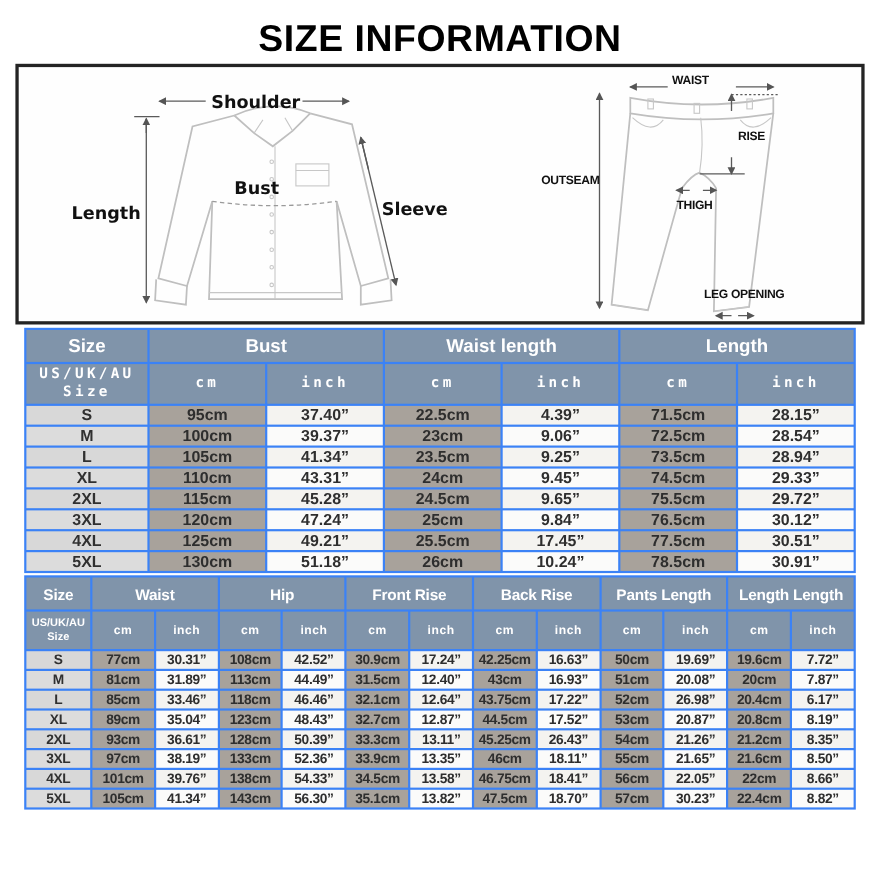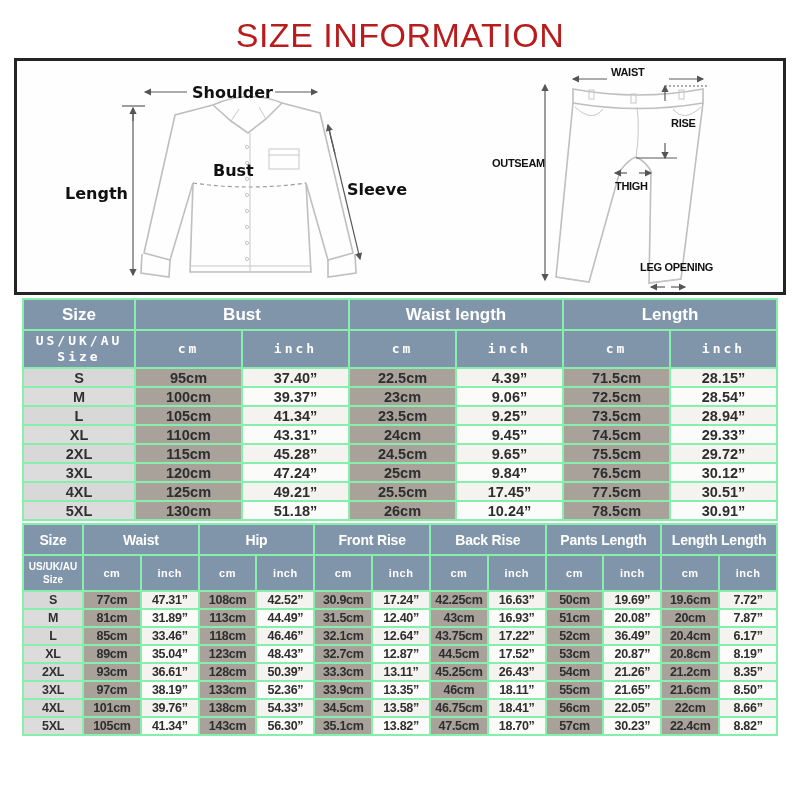--- a/index.html
+++ b/index.html
@@ -1,42 +1,42 @@
 <!DOCTYPE html>
 <html><head>
 <meta charset="utf-8">
 <style>
   * { margin:0; padding:0; box-sizing:border-box; }
   html,body { width:800px; height:800px; background:#fff; overflow:hidden;
               font-family:"Liberation Sans", sans-serif; }
   .page { width:800px; height:800px; position:relative; }
 
   
-  .title { text-align:center; padding-top:16px; font-size:34px; font-weight:normal;
-           color:#b91c1c; letter-spacing:0.5px; height:56px; }
+  .title { text-align:center; padding-top:16px; font-size:34px; font-weight:bold;
+           color:#000000; letter-spacing:0.5px; height:56px; }
 
   
   .diagram-box { position:relative; margin:2px 14px 0 14px; height:237px;
                  border:3px solid #242424; background:#fefefe; }
   .diagram-box svg { position:absolute; left:0; top:0; }
   .garment { fill:none; stroke:#bfbfbf; stroke-width:1.6; }
   .garment-thin { fill:none; stroke:#c7c7c7; stroke-width:1; }
   .dim { fill:none; stroke:#5a5a5a; stroke-width:1.2; }
   .dim-dash { fill:none; stroke:#9a9a9a; stroke-width:1.2; stroke-dasharray:4 3; }
   .lbl-shirt { font-family:"DejaVu Sans", sans-serif; font-size:16px; font-weight:bold; fill:#111; }
   .lbl-pants { font-family:"Liberation Sans", sans-serif; font-size:11px; font-weight:bold; fill:#111; letter-spacing:-0.3px; }
 
   
   .note { height:28px; overflow:hidden; margin-top:3px; }
   .note span { display:inline-block; white-space:nowrap; transform:scaleX(0.80);
                transform-origin:0 50%; font-size:22.5px; color:#000; padding-left:3px; }
 
   
   table { border-collapse:separate; border-spacing:2.5px; table-layout:fixed;
-          margin:0 auto; width:756px; background:#86efac; }
+          margin:0 auto; width:756px; background:#3b82f6; }
   th, td { text-align:center; vertical-align:middle; overflow:hidden; white-space:nowrap; }
   .gh  { background:#8094aa; color:#fff; }
   .uh  { background:#8094aa; color:#fff; white-space:pre-line; }
   .size-cell { background:#d8d8d8; color:#303030; }
   .cm-cell   { background:#a8a29b; color:#2e2e2e; }
   .inch-cell { background:#f4f3f0; color:#2e2e2e; }
   tbody tr:nth-child(even) .inch-cell { background:#fbfbfa; }
   tbody tr:nth-child(even) .size-cell { background:#dcdcdc; }
 
   
@@ -305,21 +305,21 @@
         <th class="uh">cm</th>
         <th class="uh">inch</th>
         <th class="uh">cm</th>
         <th class="uh">inch</th>
       </tr>
     </thead>
     <tbody>
         <tr>
           <td class="size-cell">S</td>
           <td class="cm-cell">77cm</td>
-          <td class="inch-cell">47.31”</td>
+          <td class="inch-cell">30.31”</td>
           <td class="cm-cell">108cm</td>
           <td class="inch-cell">42.52”</td>
           <td class="cm-cell">30.9cm</td>
           <td class="inch-cell">17.24”</td>
           <td class="cm-cell">42.25cm</td>
           <td class="inch-cell">16.63”</td>
           <td class="cm-cell">50cm</td>
           <td class="inch-cell">19.69”</td>
           <td class="cm-cell">19.6cm</td>
           <td class="inch-cell">7.72”</td>
@@ -343,21 +343,21 @@
           <td class="size-cell">L</td>
           <td class="cm-cell">85cm</td>
           <td class="inch-cell">33.46”</td>
           <td class="cm-cell">118cm</td>
           <td class="inch-cell">46.46”</td>
           <td class="cm-cell">32.1cm</td>
           <td class="inch-cell">12.64”</td>
           <td class="cm-cell">43.75cm</td>
           <td class="inch-cell">17.22”</td>
           <td class="cm-cell">52cm</td>
-          <td class="inch-cell">36.49”</td>
+          <td class="inch-cell">26.98”</td>
           <td class="cm-cell">20.4cm</td>
           <td class="inch-cell">6.17”</td>
         </tr>
         <tr>
           <td class="size-cell">XL</td>
           <td class="cm-cell">89cm</td>
           <td class="inch-cell">35.04”</td>
           <td class="cm-cell">123cm</td>
           <td class="inch-cell">48.43”</td>
           <td class="cm-cell">32.7cm</td>

